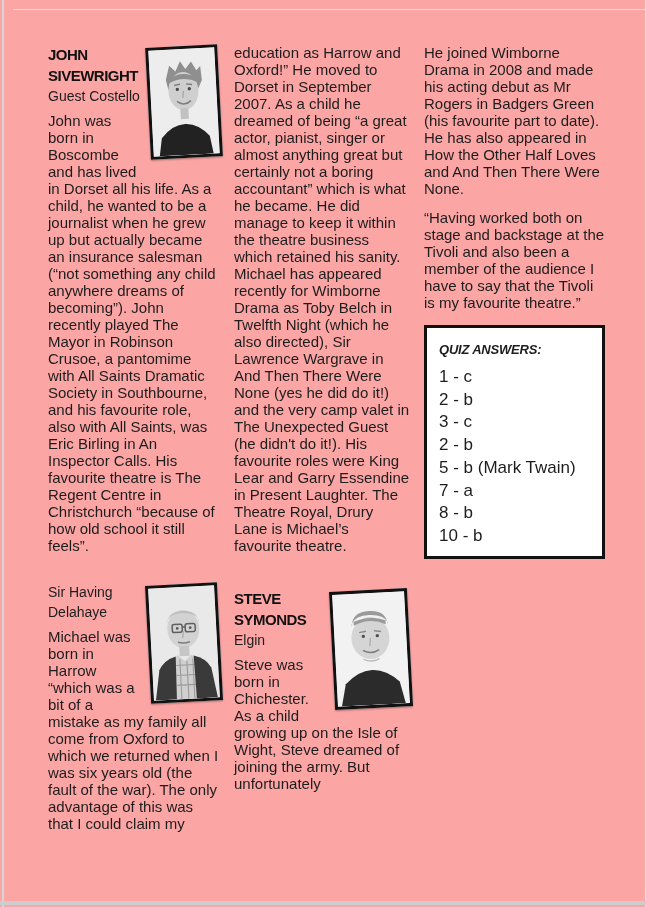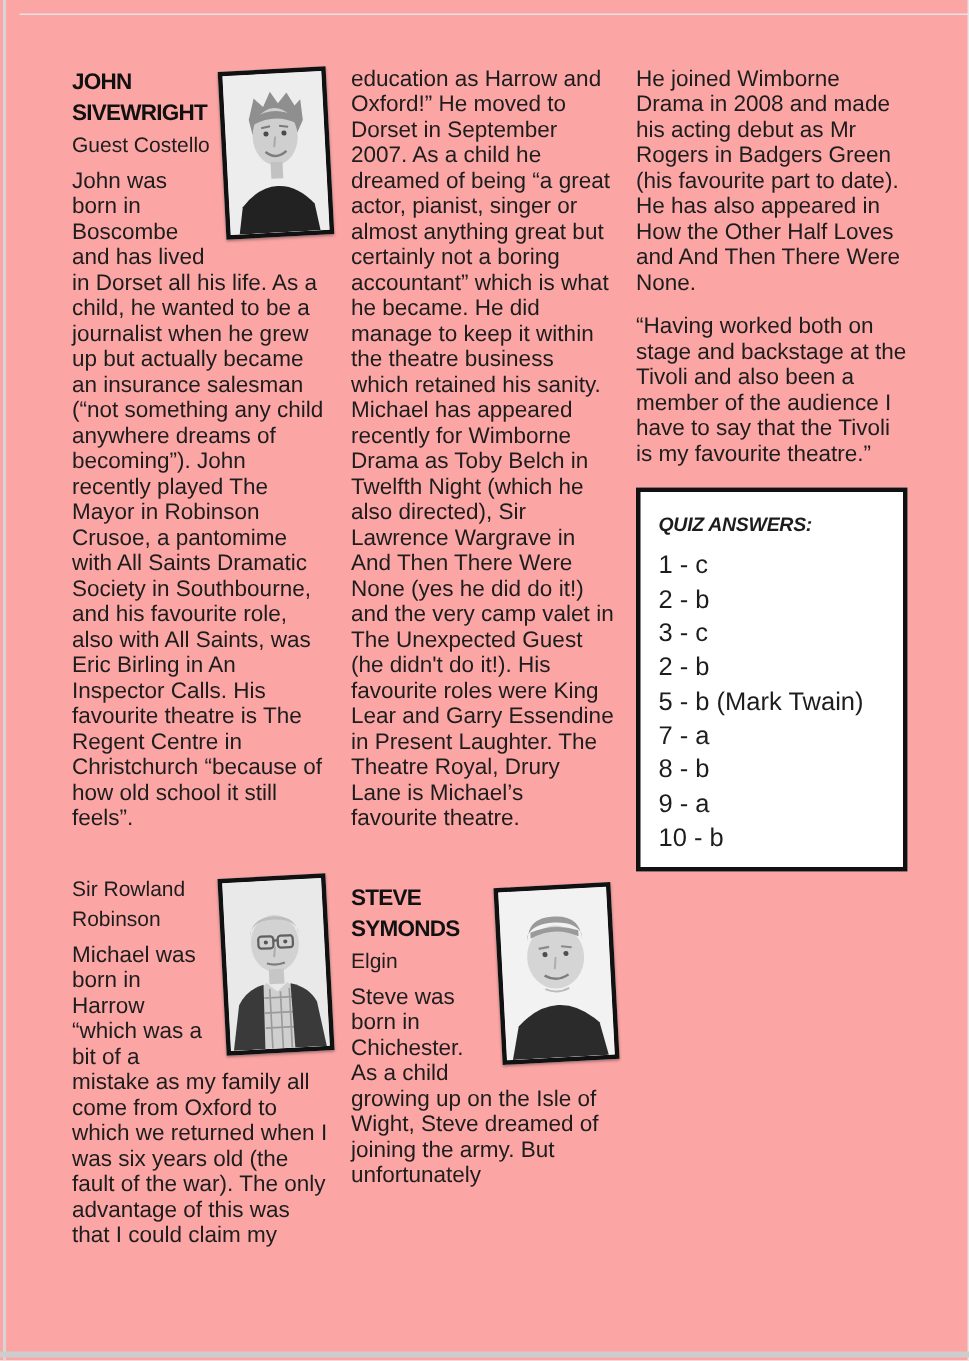--- a/index.html
+++ b/index.html
@@ -92,21 +92,21 @@
             <circle cx="40" cy="41" r="1.4" fill="#555555"></circle>
             <path d="M33 44 L32 51" stroke="#ababab" stroke-width="1.3" fill="none"></path>
             <path d="M27 55 Q33 57 39 55" stroke="#7d7d7d" stroke-width="1.5" fill="none"></path>
             <rect x="28" y="59" width="10" height="10" fill="#c6c6c6"></rect>
             <path d="M22 72 L26 68 L33 74 L40 68 L44 72 L44 112 L22 112 Z" fill="#cfcfcf"></path>
             <path d="M24 78 L43 78 M24 88 L43 88 M24 98 L43 98 M28 72 L28 112 M35 74 L35 112 M41 72 L41 112" stroke="#9a9a9a" stroke-width="1.1"></path>
             <path d="M2 112 L7 82 Q12 72 24 69 L23 112 Z" fill="#3a3a3a"></path>
             <path d="M64 112 L59 82 Q54 72 42 69 L43 112 Z" fill="#3a3a3a"></path>
           </svg>
         </div>
-        <div class="subtitle">Sir Rowland Robinson</div>
+        <div class="subtitle">Sir Having Delahaye</div>
         <p class="body-text">Michael was born in Harrow “which was a bit of a mistake as my family all come from Oxford to which we returned when I was six years old (the fault of the war).  The only advantage of this was that I could claim my</p>
       </div>
     </div>
 
     <div class="col col2">
       <p class="body-text">education as Harrow and Oxford!” He moved to Dorset in September 2007. As a child he dreamed of being “a great actor, pianist, singer or almost anything great but certainly not a boring accountant” which is what he became. He did manage to keep it within the theatre business which retained his sanity. Michael has appeared recently for Wimborne Drama as Toby Belch in Twelfth Night (which he also directed), Sir Lawrence Wargrave in And Then There Were None (yes he did do it!) and the very camp valet in The Unexpected Guest (he didn't do it!).  His favourite roles were King Lear and Garry Essendine in Present Laughter. The Theatre Royal, Drury Lane is Michael’s favourite theatre.</p>
 
       <div class="section steve-section">
         <div class="photo" style="width:72px;height:112px;">
           <svg width="72" height="112" viewBox="0 0 72 112">
@@ -137,20 +137,19 @@
       <div class="quiz-box">
         <div class="quiz-title">QUIZ ANSWERS:</div>
         <div>
             <div class="quiz-item">1 - c</div>
             <div class="quiz-item">2 - b</div>
             <div class="quiz-item">3 - c</div>
             <div class="quiz-item">2 - b</div>
             <div class="quiz-item">5 - b (Mark Twain)</div>
             <div class="quiz-item">7 - a</div>
             <div class="quiz-item">8 - b</div>
-            <div class="quiz-item">9 - a</div>
             <div class="quiz-item">10 - b</div>
           </div>
       </div>
     </div>
 
   </div>
 </div>
 
 </body></html>

